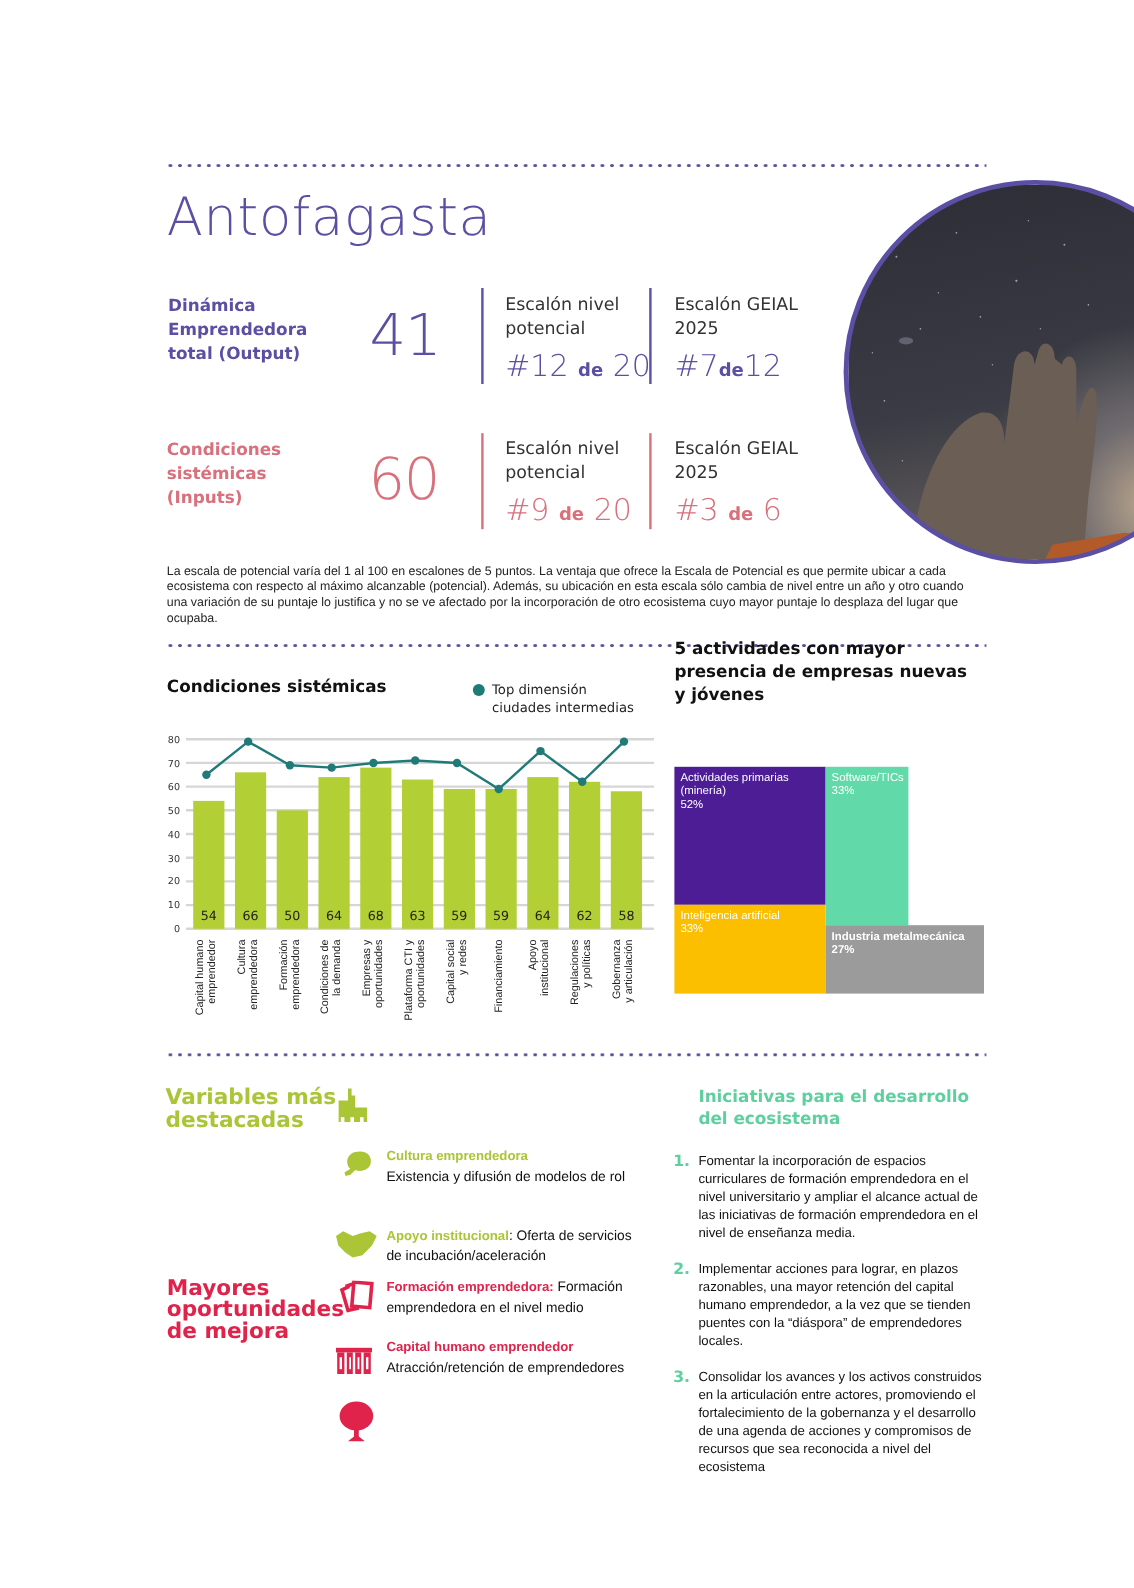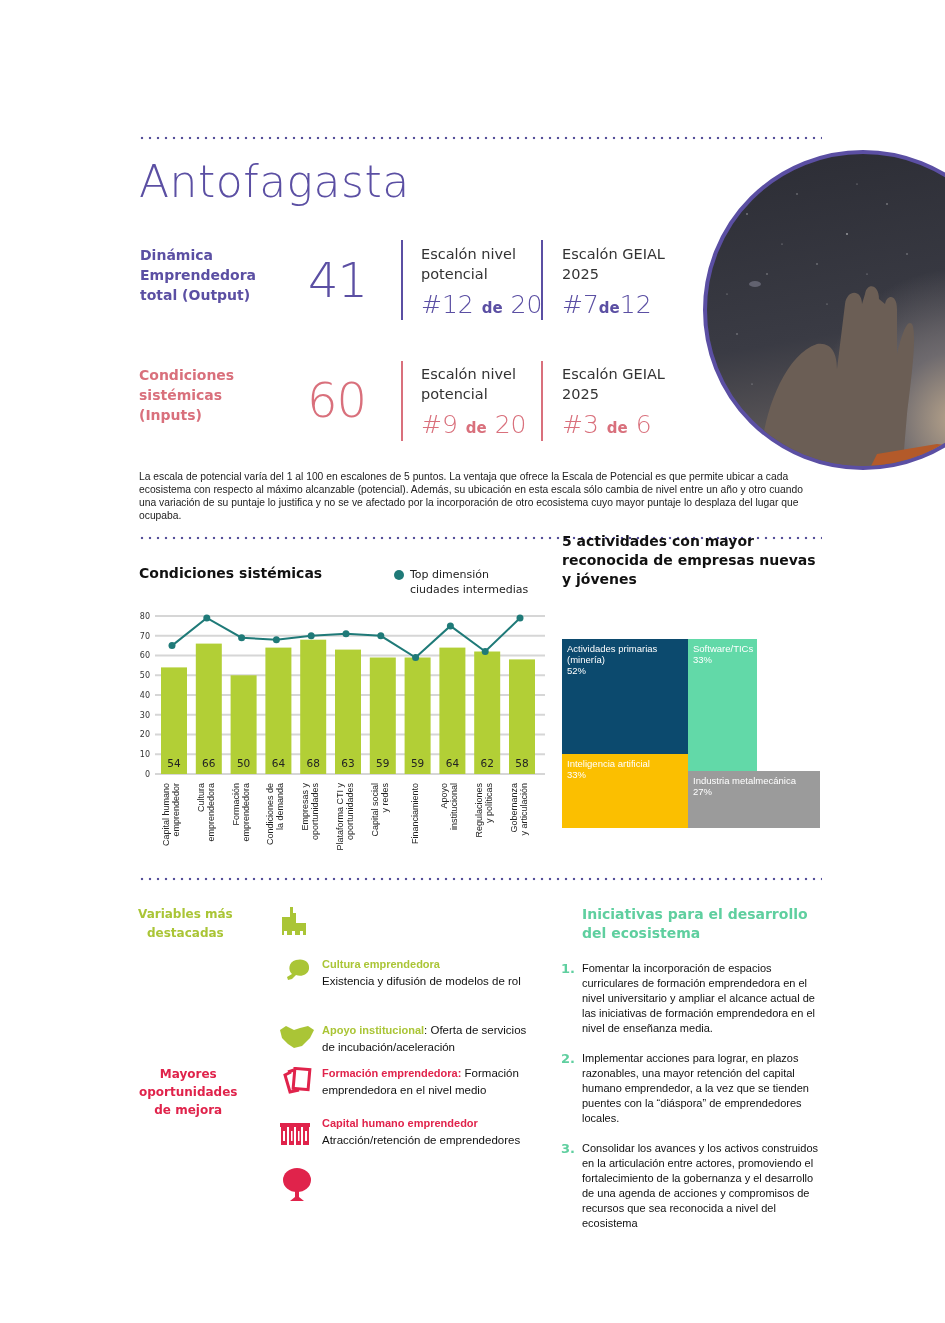--- a/index.html
+++ b/index.html
@@ -13,21 +13,21 @@
   .kpi-col-label { font-size: 14.5px; line-height: 20px; color: #333; }
   .kpi-rank { font-size: 25px; font-weight: 300; }
   .kpi-rank .de { font-size: 15px; font-weight: bold; }
   .vline { position: absolute; width: 2px; }
   .purple { color: #5b4fa3; }
   .rose { color: #d9707c; }
   .note { font-family: "Liberation Sans", sans-serif; font-size: 10.3px; line-height: 13px; color: #222; }
   .sec-title { font-weight: bold; font-size: 14px; color: #111; }
   .xlabel { font-family: "Liberation Sans", sans-serif; font-size: 9px; line-height: 10px; color: #222; transform: rotate(-90deg); transform-origin: top left; white-space: nowrap; text-align: right; width: 70px; }
   .tm-cell { position: absolute; color: #fff; font-family: "Liberation Sans", sans-serif; font-size: 9.5px; line-height: 11px; padding: 4px 5px; }
-  .var-head { font-weight: bold; font-size: 12px; line-height: 19px; text-align: center; }
+  .var-head { font-weight: bold; font-size: 18px; line-height: 19px; }
   .item-title { font-weight: bold; font-size: 11px; }
   .item-text { font-family: "Liberation Sans", sans-serif; font-size: 11.5px; line-height: 17px; color: #111; }
   .green { color: #aac536; }
   .red { color: #e0234b; }
   .teal-h { color: #5fcf9f; font-weight: bold; font-size: 14px; line-height: 19px; }
   .init-num { font-weight: bold; font-size: 13px; color: #5fcf9f; position: absolute; left: 0; top: 0; }
   .init-text { font-family: "Liberation Sans", sans-serif; font-size: 11px; line-height: 15px; color: #111; margin-left: 21px; }
 </style>
 </head>
 <body>
@@ -242,38 +242,38 @@
   <div class="abs" style="left:374px; top:248px; width:30px;">
     <div class="xlabel">
         <div>Gobernanza</div>
         <div>y articulación</div>
       </div>
   </div>
 </div>
 
 <div class="abs sec-title" style="left:562px; top:532px; line-height:19px;">
   <div>5 actividades con mayor</div>
-  <div>reconocida de empresas nuevas</div>
+  <div>presencia de empresas nuevas</div>
   <div>y jóvenes</div>
 </div>
 <div class="abs" style="left:562px; top:639px; width:258px; height:189px;">
-  <div class="tm-cell" style="left:0; top:0; width:126px; height:115px; background:#0c4a6e;">
+  <div class="tm-cell" style="left:0; top:0; width:126px; height:115px; background:#4c1d95;">
     <div>Actividades primarias</div>
       <div>(minería)</div>
       <div>52%</div>
   </div>
   <div class="tm-cell" style="left:126px; top:0; width:69px; height:132px; background:#62d9a8;">
     <div>Software/TICs</div>
       <div>33%</div>
   </div>
   <div class="tm-cell" style="left:0; top:115px; width:126px; height:74px; background:#fbbf00;">
     <div>Inteligencia artificial</div>
       <div>33%</div>
   </div>
-  <div class="tm-cell" style="left:126px; top:132px; width:132px; height:57px; background:#9b9b9b;">
+  <div class="tm-cell" style="left:126px; top:132px; width:132px; height:57px; background:#9b9b9b;font-weight:bold;">
     <div>Industria metalmecánica</div>
       <div>27%</div>
   </div>
 </div>
 
 <div class="dots" style="left:138px; top:877px; width:684px;"></div>
 
 <div class="abs var-head green" style="left:138px; top:905px;">
   <div>Variables más</div>
   <div>destacadas</div>

